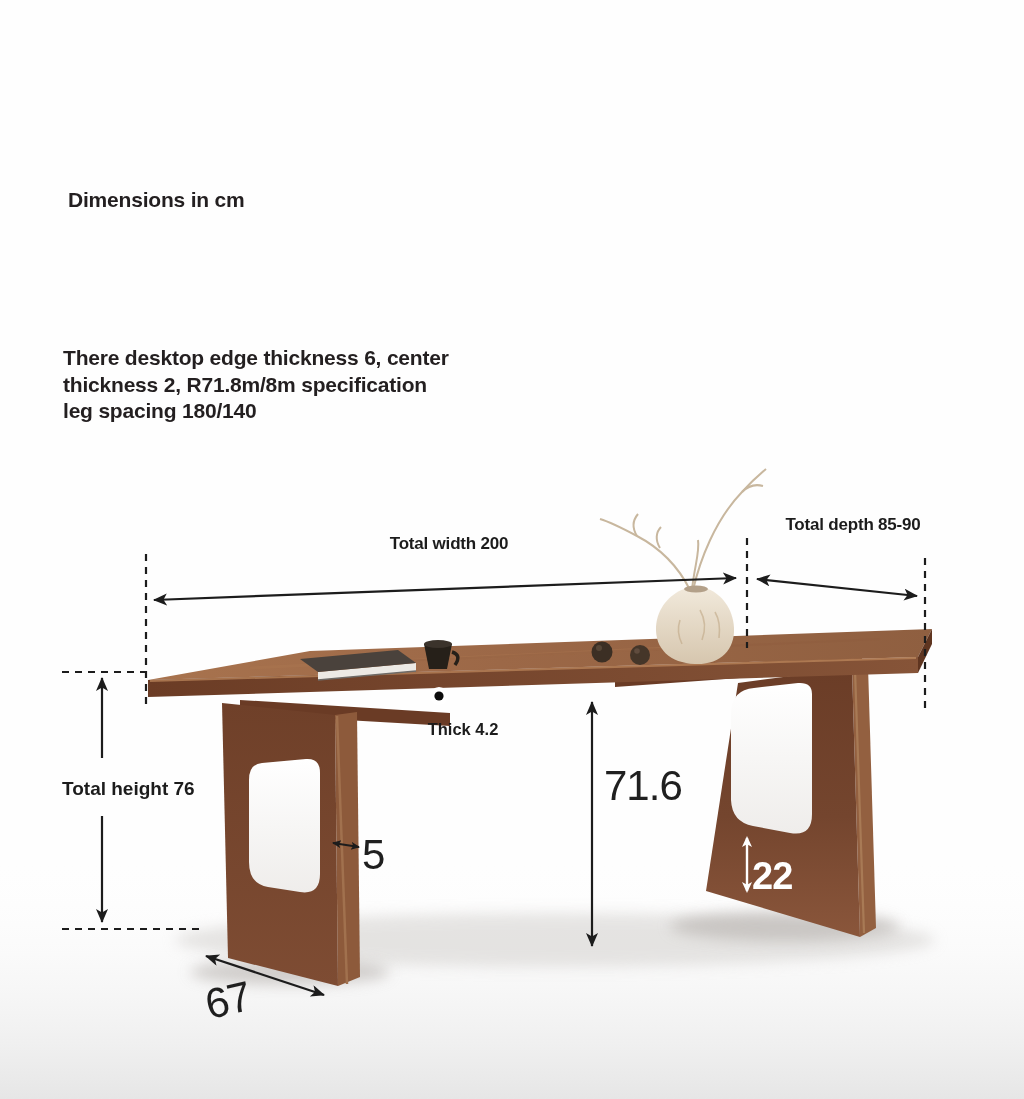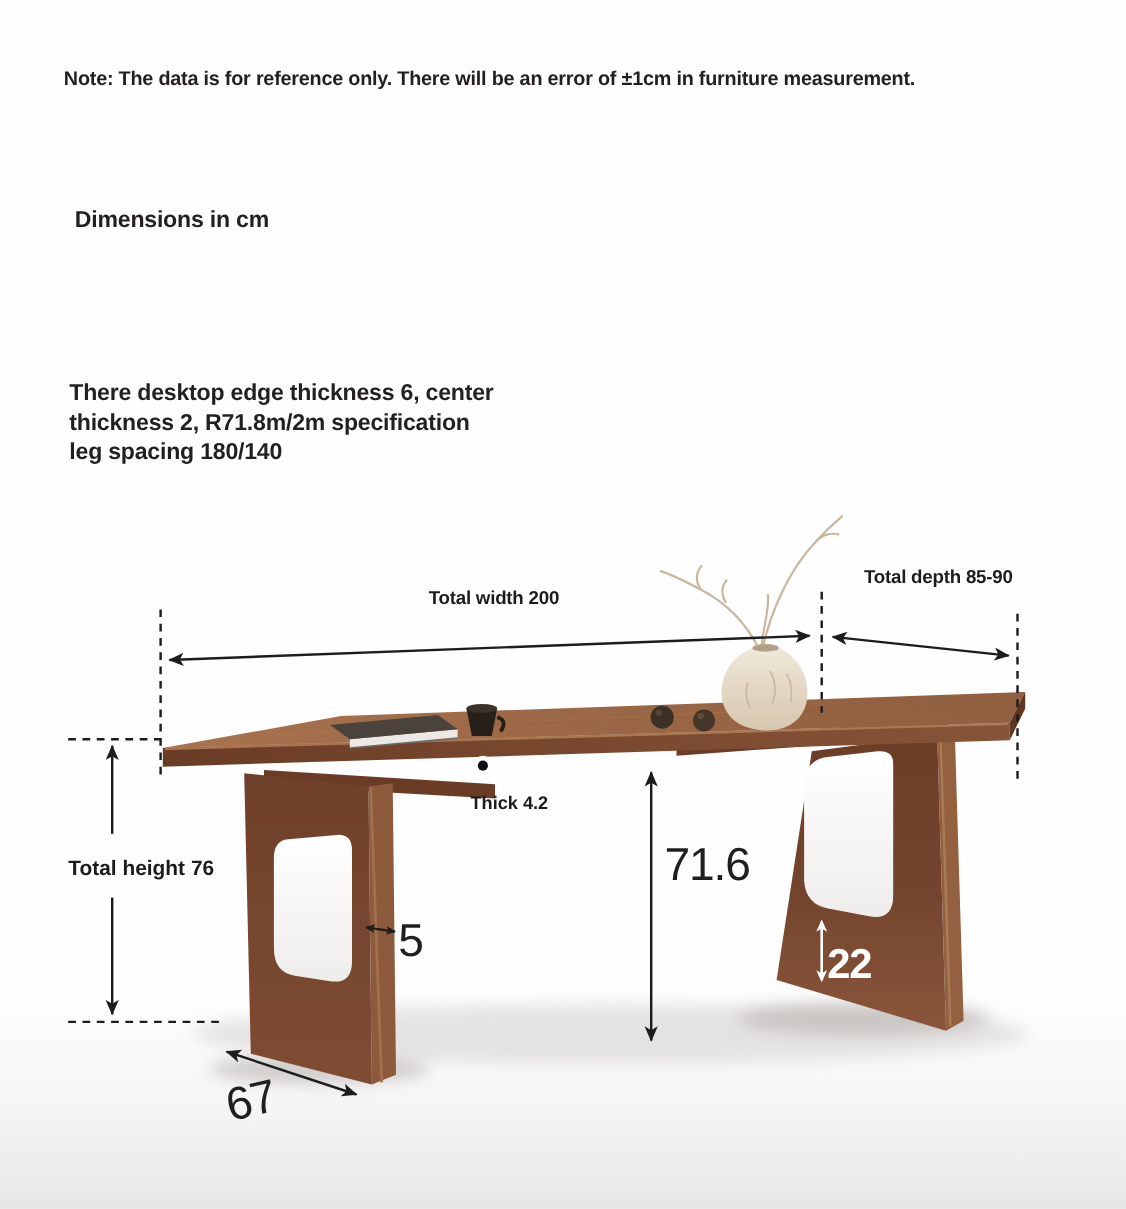--- a/index.html
+++ b/index.html
@@ -15,26 +15,25 @@
   .dim-label-sm{font-size:16.5px;font-weight:bold;fill:#1c1c1c;}
   .dim-label-lg{font-size:19px;font-weight:bold;fill:#1c1c1c;}
   .big-num{font-size:42px;font-weight:400;fill:#1f1f1f;letter-spacing:-1px;}
   .big-num-white{font-size:38px;font-weight:bold;fill:#ffffff;letter-spacing:-1px;}
 </style>
 </head>
 <body>
 
 <div class="page">
 
-  <div class="hdr note1">Note: The data is for reference only. There will be an error of ±1cm in furniture measurement.</div>
   <div class="hdr dims">Dimensions in cm</div>
 
   <div class="spec">
     <div>There desktop edge thickness 6, center</div>
-    <div>thickness 2, R71.8m/2m specification</div>
+    <div>thickness 2, R71.8m/8m specification</div>
     <div>leg spacing 180/140</div>
   </div>
 
   <svg width="1024" height="1099" viewBox="0 0 1024 1099">
     <defs>
       <linearGradient id="topGrad" x1="0" y1="0" x2="1" y2="0">
         <stop offset="0" stop-color="#a8734e"></stop>
           <stop offset="0.45" stop-color="#9c6847"></stop>
           <stop offset="1" stop-color="#8f5f40"></stop>
       </linearGradient>

